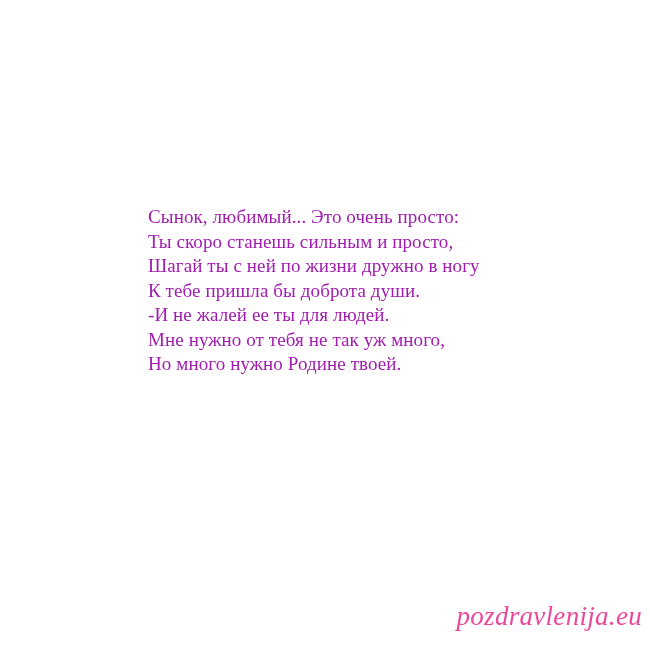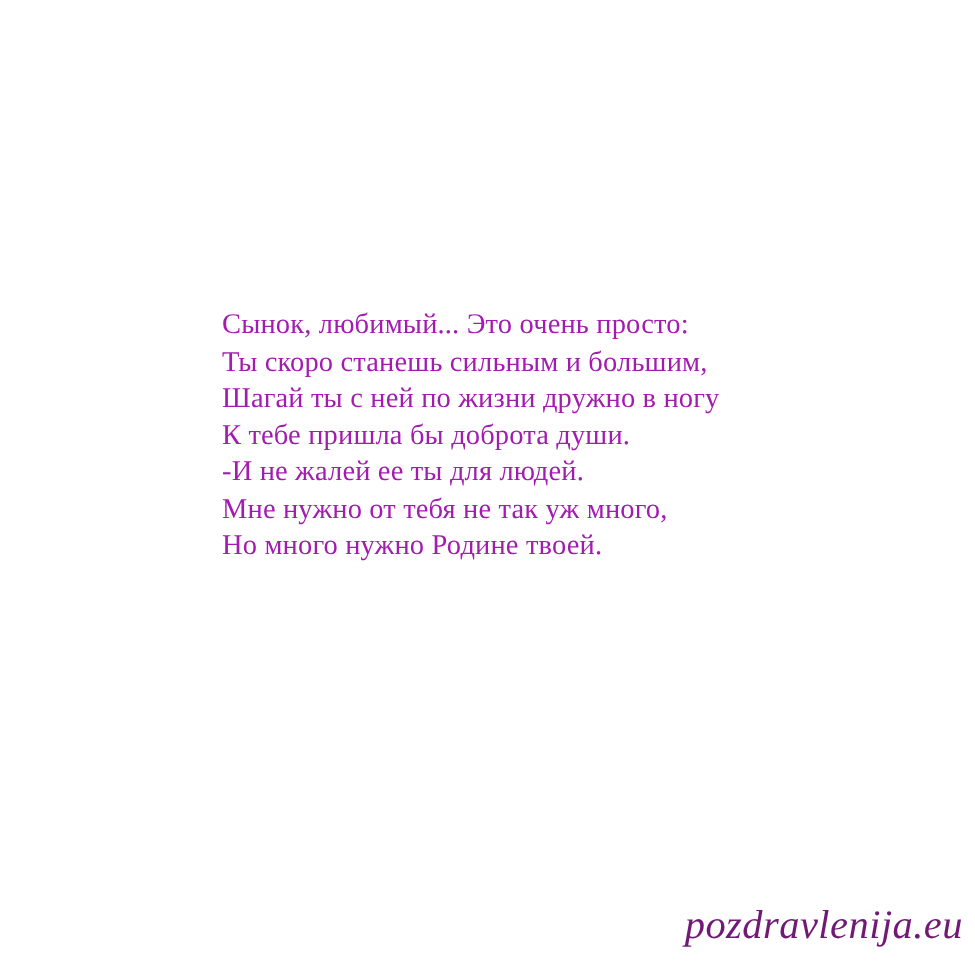--- a/index.html
+++ b/index.html
@@ -33,32 +33,32 @@
     letter-spacing: 0.1px;
     white-space: normal;
   }
   .watermark {
     position: absolute;
     right: 8px;
     bottom: 18px;
     font-family: "Liberation Serif", serif;
     font-style: italic;
     font-size: 27px;
-    color: #701a75;
+    color: #ec4899;
     letter-spacing: 0.3px;
   }
 </style>
 </head>
 <body>
 
 <div class="page">
 
   <div class="poem">
     <div class="poem-line">Сынок, любимый... Это очень просто:</div>
-    <div class="poem-line">Ты скоро станешь сильным и большим,</div>
+    <div class="poem-line">Ты скоро станешь сильным и просто,</div>
     <div class="poem-line">Шагай ты с ней по жизни дружно в ногу</div>
     <div class="poem-line">К тебе пришла бы доброта души.</div>
     <div class="poem-line">-И не жалей ее ты для людей.</div>
     <div class="poem-line">Мне нужно от тебя не так уж много,</div>
     <div class="poem-line">Но много нужно Родине твоей.</div>
   </div>
 
   <div class="watermark">pozdravlenija.eu</div>
 
 </div>

